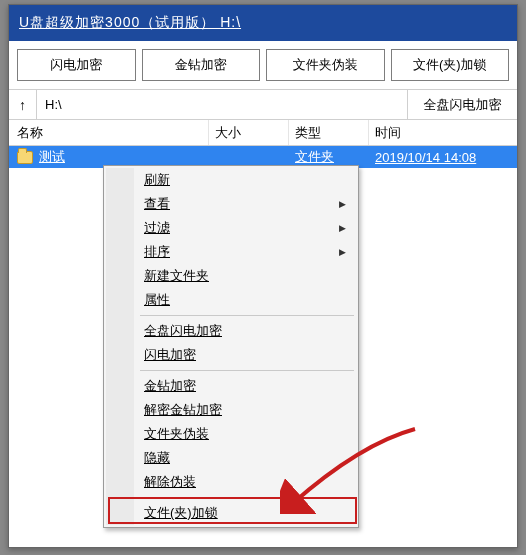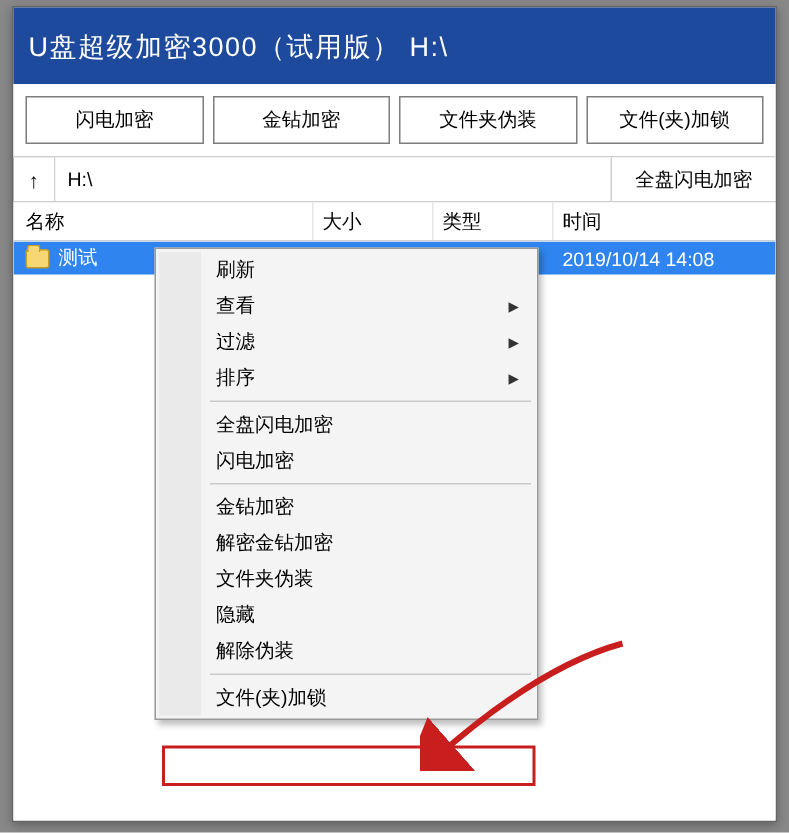--- a/index.html
+++ b/index.html
@@ -18,26 +18,27 @@
     width: 510px; height: 544px;
     background: #fff;
     border: 1px solid #666;
     box-shadow: 0 2px 6px rgba(0,0,0,0.3);
     display: flex;
     flex-direction: column;
   }
   .titlebar {
     background: #1d4a9d;
     color: #fff;
-    height: 51px;
+    height: 36px;
     display: flex;
     align-items: center;
     padding-left: 10px;
-    font-size: 18px;
+    font-size: 14px;
     letter-spacing: 1px;
+    text-decoration: underline;
   }
   .toolbar {
     display: flex;
     padding: 8px 8px;
     background: #fff;
     gap: 6px;
     border-bottom: 1px solid #cfcfcf;
   }
   .toolbar button {
     flex: 1;
@@ -95,20 +96,21 @@
   .list-body {
     flex: 1;
     background: #fff;
     overflow: hidden;
   }
   .file-row {
     display: flex;
     height: 22px;
     align-items: center;
     font-size: 13px;
+    text-decoration: underline;
   }
   .file-row.selected {
     background: #2f84ef;
     color: #fff;
   }
   .file-row .col-name { border: none; }
   .file-row .col-size { border: none; }
   .file-row .col-type { border: none; }
   .file-row .col-time { border: none; }
   .folder-icon {
@@ -151,20 +153,21 @@
   }
   .menu-item {
     position: relative;
     height: 24px;
     display: flex;
     align-items: center;
     padding-left: 38px;
     padding-right: 20px;
     cursor: default;
     z-index: 1;
+    text-decoration: underline;
   }
   .menu-item.has-sub::after {
     content: "▶";
     font-size: 9px;
     position: absolute;
     right: 10px;
     top: 7px;
     color: #333;
   }
   .menu-sep {
@@ -248,20 +251,26 @@
     </div>
   <div class="menu-item has-sub">
       <span>查看</span>
     </div>
   <div class="menu-item has-sub">
       <span>过滤</span>
     </div>
   <div class="menu-item has-sub">
       <span>排序</span>
     </div>
+  <div class="menu-item">
+      <span>新建文件夹</span>
+    </div>
+  <div class="menu-item">
+      <span>属性</span>
+    </div>
   <div class="menu-sep"></div>
   <div class="menu-item">
       <span>全盘闪电加密</span>
     </div>
   <div class="menu-item">
       <span>闪电加密</span>
     </div>
   <div class="menu-sep"></div>
   <div class="menu-item">
       <span>金钻加密</span>

